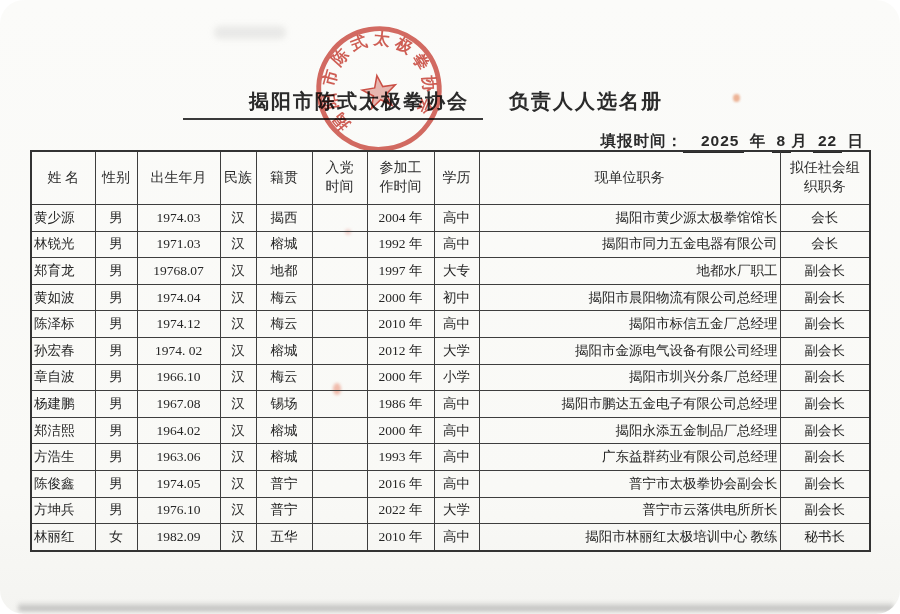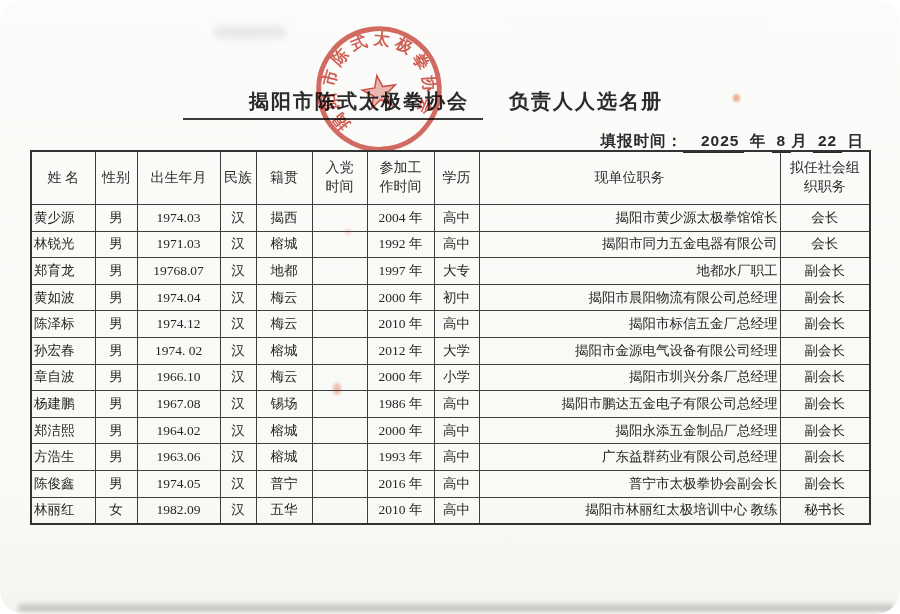--- a/index.html
+++ b/index.html
@@ -264,20 +264,32 @@
           <td class="ac">1974.05</td>
           <td class="ac">汉</td>
           <td class="origin">普宁</td>
           <td class="ac"></td>
           <td class="ac">2016 年</td>
           <td class="ac">高中</td>
           <td class="unit">普宁市太极拳协会副会长</td>
           <td class="role">副会长</td>
         </tr>
         <tr>
+          <td class="al">方坤兵</td>
+          <td class="ac">男</td>
+          <td class="ac">1976.10</td>
+          <td class="ac">汉</td>
+          <td class="origin">普宁</td>
+          <td class="ac"></td>
+          <td class="ac">2022 年</td>
+          <td class="ac">大学</td>
+          <td class="unit">普宁市云落供电所所长</td>
+          <td class="role">副会长</td>
+        </tr>
+        <tr>
           <td class="al">林丽红</td>
           <td class="ac">女</td>
           <td class="ac">1982.09</td>
           <td class="ac">汉</td>
           <td class="origin">五华</td>
           <td class="ac"></td>
           <td class="ac">2010 年</td>
           <td class="ac">高中</td>
           <td class="unit">揭阳市林丽红太极培训中心 教练</td>
           <td class="role">秘书长</td>

